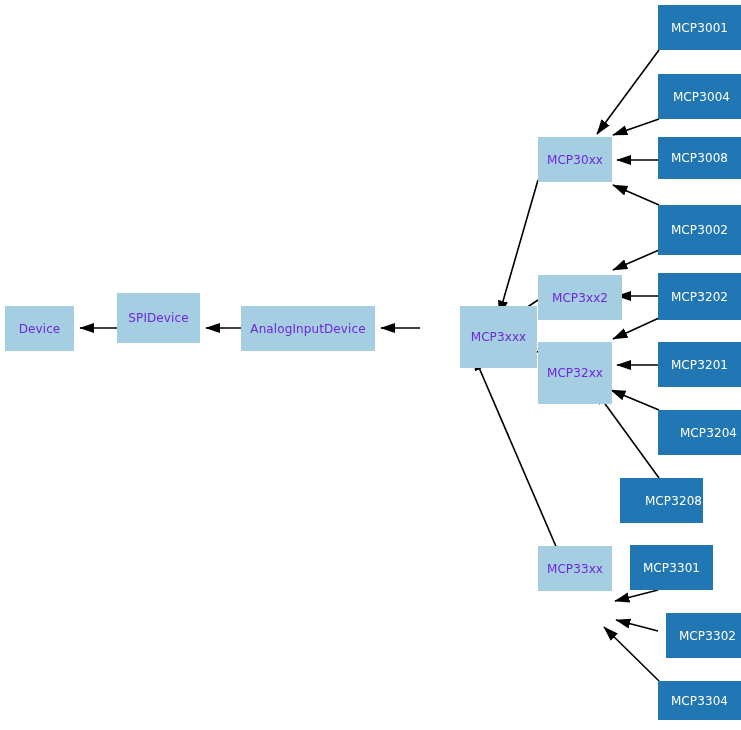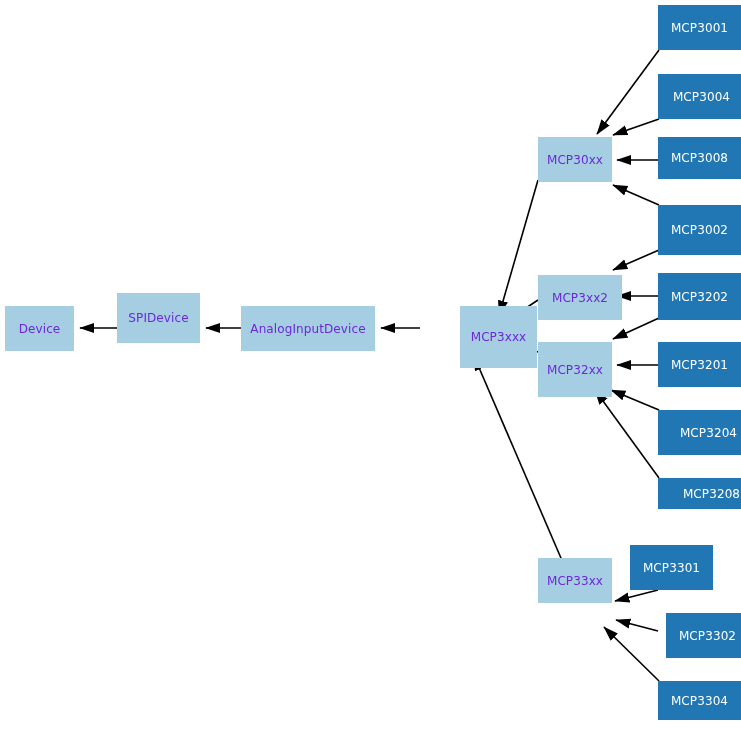--- a/index.html
+++ b/index.html
@@ -90,24 +90,24 @@
       </div>
       <div class="node base" style="left: 420px; top: 306px; width: 77px; height: 62px; margin-left: 40px;">
         <span>MCP3xxx</span>
       </div>
       <div class="node base" style="left: 538px; top: 137px; width: 74px; height: 45px;">
         <span>MCP30xx</span>
       </div>
       <div class="node base" style="left: 538px; top: 275px; width: 84px; height: 45px;">
         <span>MCP3xx2</span>
       </div>
-      <div class="node base" style="left: 538px; top: 342px; width: 74px; height: 55px;">
+      <div class="node base" style="left: 538px; top: 342px; width: 74px; height: 62px;">
         <span>MCP32xx</span>
       </div>
-      <div class="node base" style="left: 538px; top: 558px; width: 74px; height: 45px;">
+      <div class="node base" style="left: 538px; top: 546px; width: 74px; height: 45px;">
         <span>MCP33xx</span>
       </div>
       <div class="node leaf" style="left: 658px; top: 5px; width: 83px; height: 45px;">
         <span>MCP3001</span>
       </div>
       <div class="node leaf" style="left: 658px; top: 74px; width: 87px; height: 45px;">
         <span>MCP3004</span>
       </div>
       <div class="node leaf" style="left: 658px; top: 137px; width: 83px; height: 42px;">
         <span>MCP3008</span>
@@ -117,21 +117,21 @@
       </div>
       <div class="node leaf" style="left: 658px; top: 273px; width: 83px; height: 47px;">
         <span>MCP3202</span>
       </div>
       <div class="node leaf" style="left: 658px; top: 342px; width: 83px; height: 45px;">
         <span>MCP3201</span>
       </div>
       <div class="node leaf" style="left: 658px; top: 410px; width: 101px; height: 45px;">
         <span>MCP3204</span>
       </div>
-      <div class="node leaf" style="left: 658px; top: 478px; width: 83px; height: 31px; padding-left: 24px;">
+      <div class="node leaf" style="left: 620px; top: 478px; width: 83px; height: 45px; padding-left: 24px;">
         <span>MCP3208</span>
       </div>
       <div class="node leaf" style="left: 630px; top: 545px; width: 83px; height: 45px;">
         <span>MCP3301</span>
       </div>
       <div class="node leaf" style="left: 658px; top: 613px; width: 83px; height: 45px; margin-left: 8px;">
         <span>MCP3302</span>
       </div>
       <div class="node leaf" style="left: 658px; top: 681px; width: 83px; height: 39px;">
         <span>MCP3304</span>

